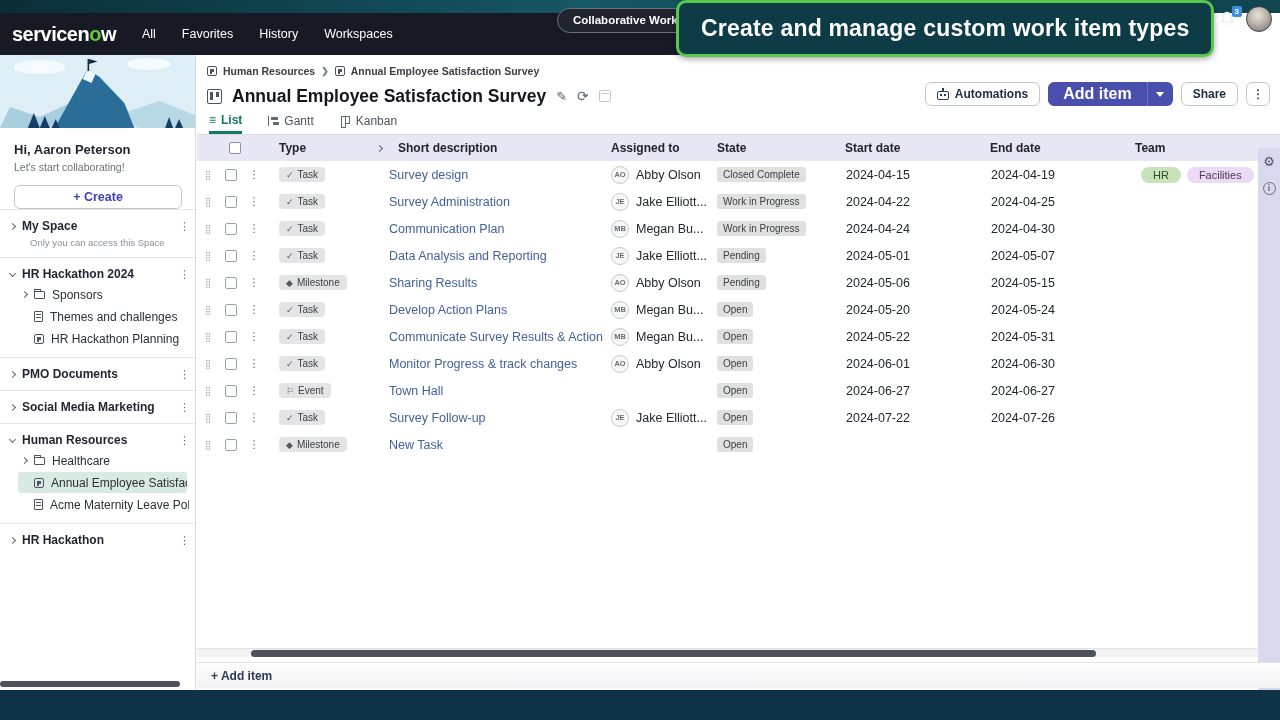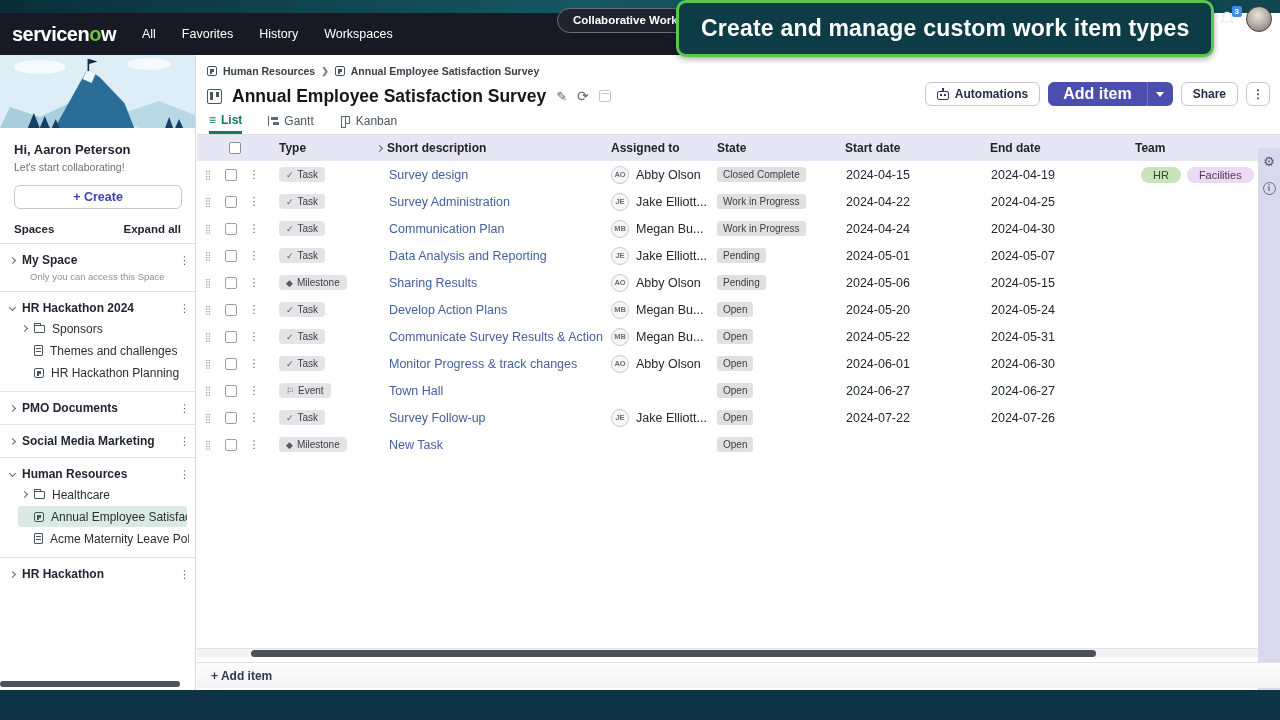--- a/index.html
+++ b/index.html
@@ -138,21 +138,21 @@
   .tab.active { color:#0f7b5f; font-weight:bold; border-bottom:3px solid #0f7b5f; }
   .tab.active .t-ico { color:#0f7b5f; }
 
   
   .grid-row { display:grid;
     grid-template-columns:22px 24px 22px 108px 230px 106px 128px 145px 145px 1fr; }
   .thead { background:#e6e6f4; height:26px; align-items:center;
     font-size:12px; font-weight:bold; color:#21252b; }
   .thead .hcell { padding-left:8px; white-space:nowrap; }
   .thead .hcell.type { padding-left:14px; }
-  .thead .hcell.desc { display:flex; align-items:center; gap:5px; padding-left:4px; }
+  .thead .hcell.desc { display:flex; align-items:center; gap:16px; padding-left:4px; }
   .trow { height:27px; align-items:center; }
   .cell { display:flex; align-items:center; overflow:hidden; white-space:nowrap; }
   .cell.drag { justify-content:center; color:#9aa0a8; font-size:9px; cursor:grab; }
   .cell.cb { justify-content:center; }
   .cell.cb input { width:12px; height:12px; appearance:none; border:1.4px solid #9aa0a8;
     border-radius:2px; background:#fff; cursor:pointer; }
   .cell.kebab { justify-content:center; color:#5a6068; font-size:11px; cursor:pointer; }
   .type-pill { display:inline-flex; align-items:center; gap:4px; background:#e4e4e6;
     border-radius:4px; padding:2px 7px; margin-left:14px; font-size:10px; color:#3c4043; }
   .type-ico { font-size:9px; color:#55595e; }
@@ -226,24 +226,20 @@
     <polygon points="40,73 45,61 50,73" fill="#123f63"></polygon>
     <polygon points="52,73 56,64 60,73" fill="#123f63"></polygon>
     <polygon points="166,73 170,62 174,73" fill="#123f63"></polygon>
     <polygon points="176,73 180,64 184,73" fill="#123f63"></polygon>
   </svg>
   <div class="greet-block">
     <div class="greeting">Hi, Aaron Peterson</div>
     <div class="greet-sub">Let's start collaborating!</div>
   </div>
   <button class="create-btn">+ Create</button>
-  <div class="spaces-row">
-    <span class="spaces-label">Spaces</span>
-    <span class="expand-all">Expand all</span>
-  </div>
   <div id="tree">
       <div class="tree-section">
         <div class="tree-head">
           <span class="chev right"></span>
           <span class="tlabel">My Space</span>
           <span class="kebab-ico">⋮</span>
         </div>
         <div class="tree-sub">Only you can access this Space</div>
       </div>
       <div class="tree-section">

